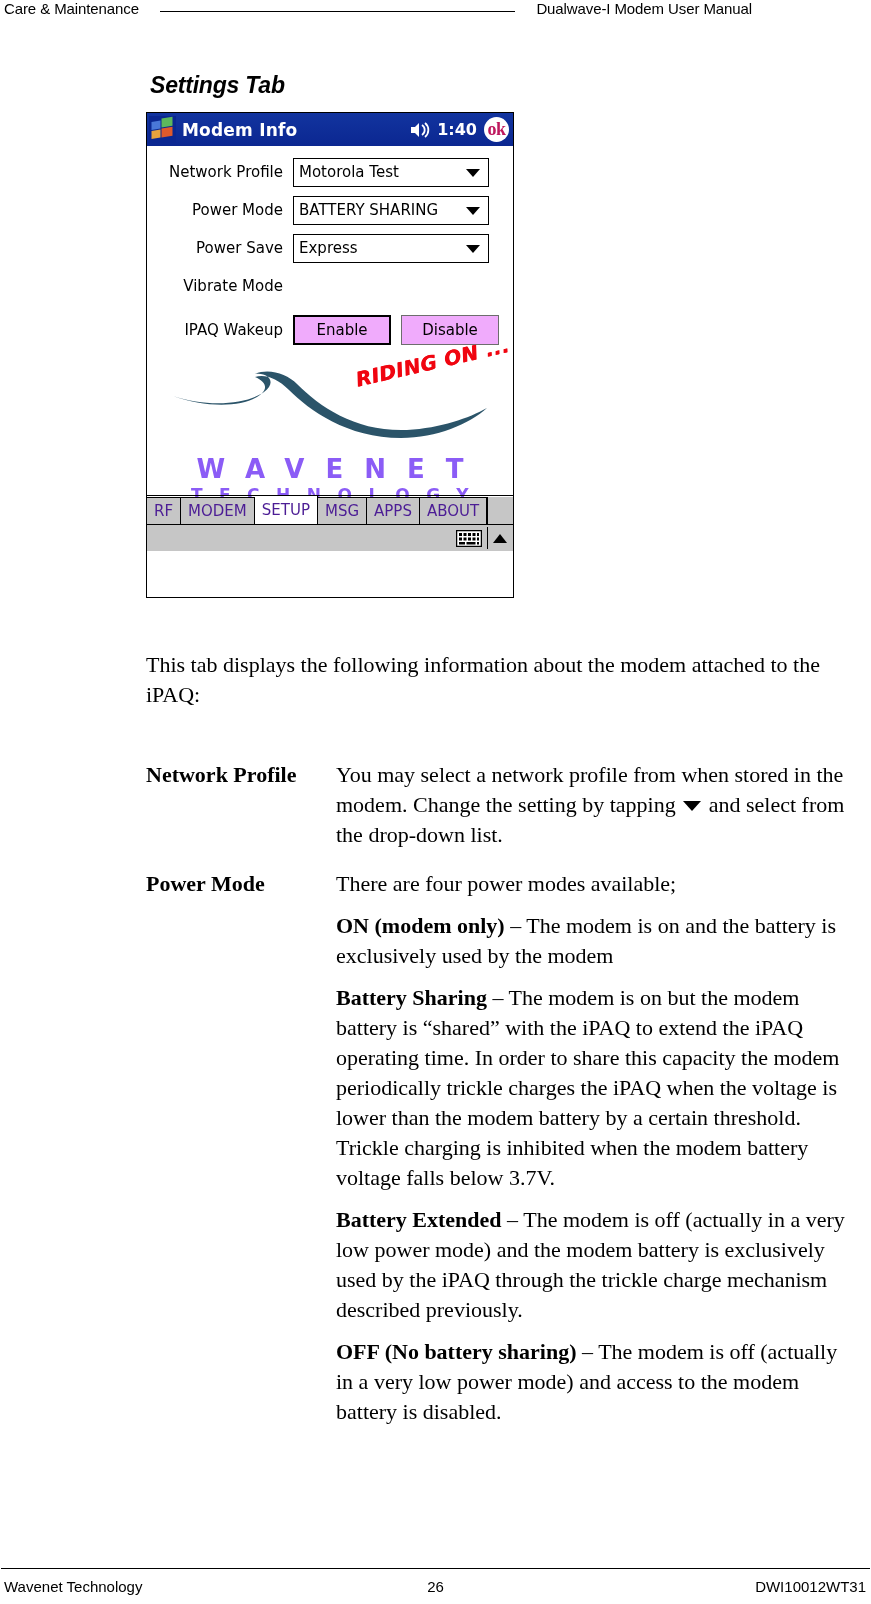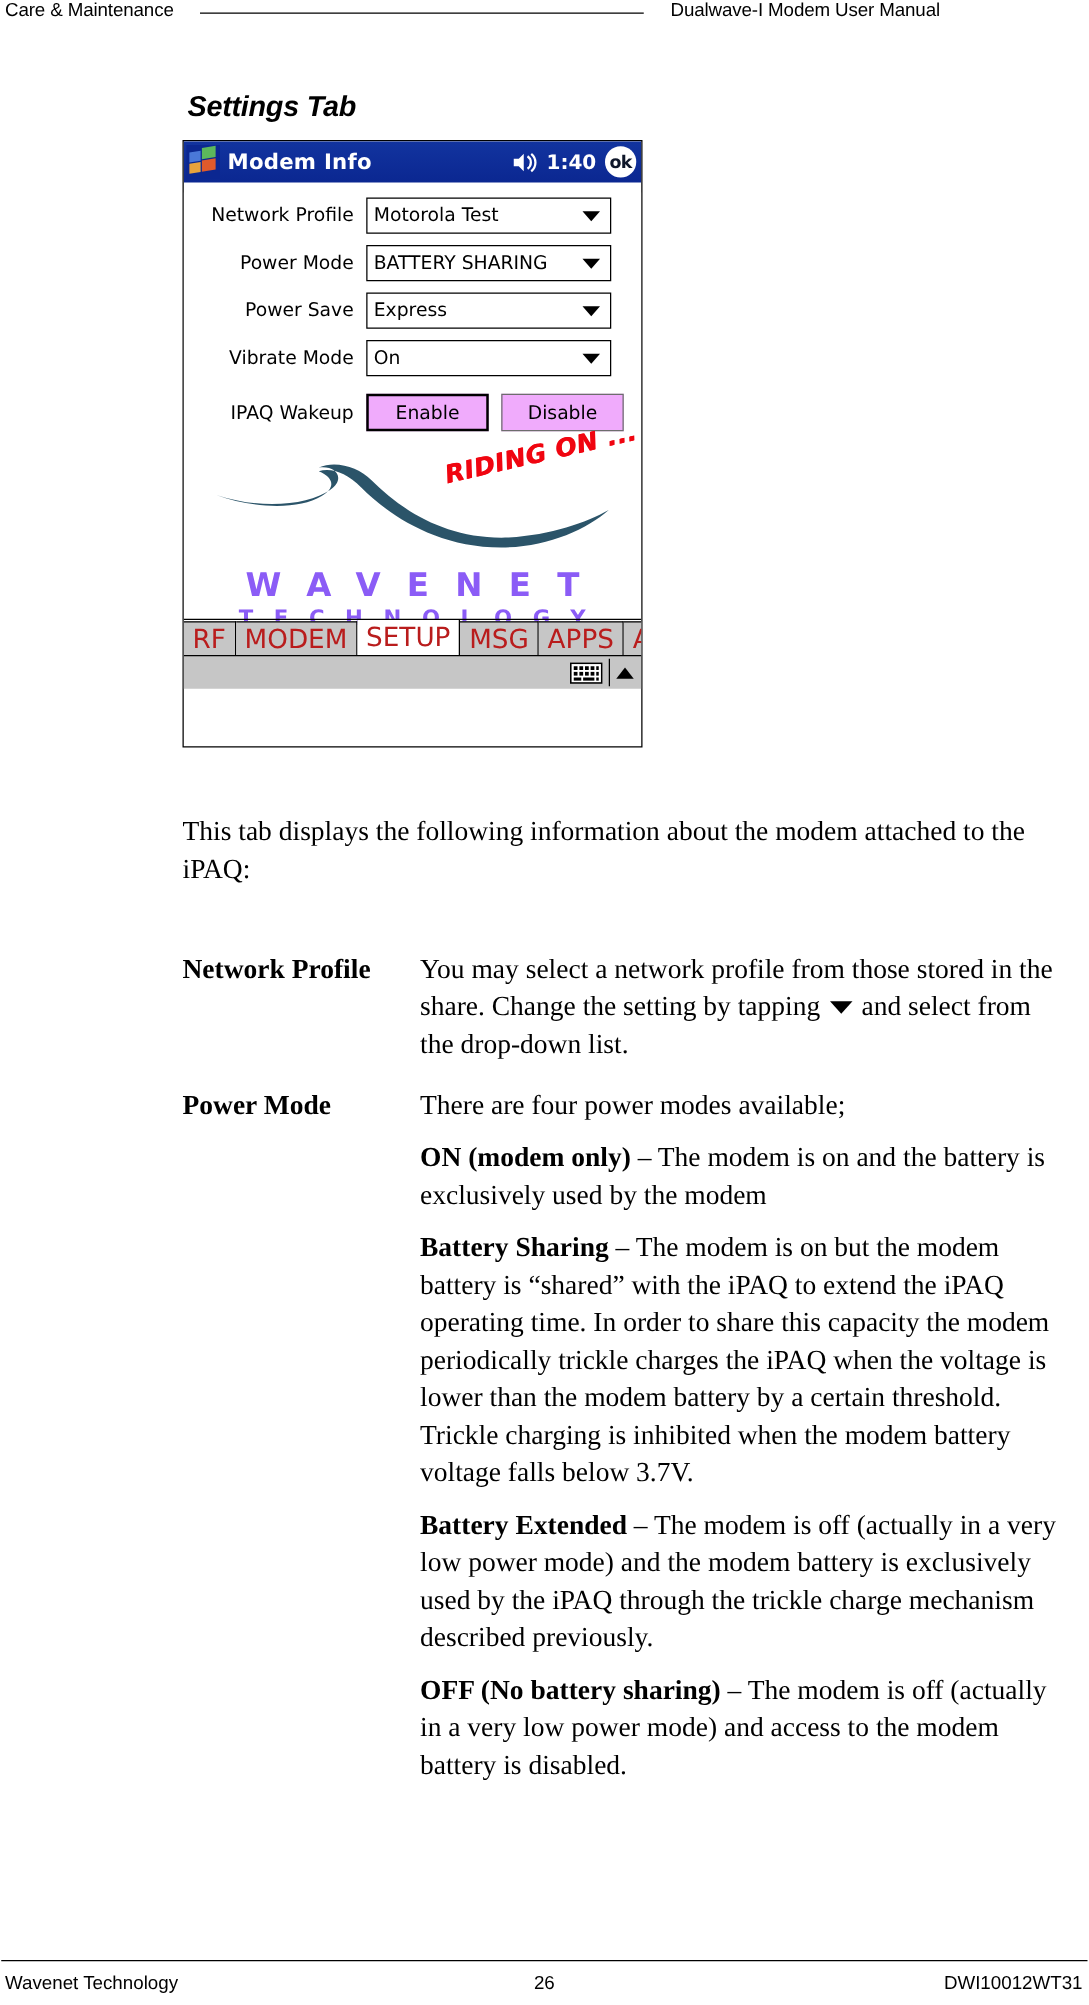--- a/index.html
+++ b/index.html
@@ -106,27 +106,28 @@
   .spk-icon { width: 20px; height: 18px; position: relative; }
   .pda-time {
     color: #ffffff;
     font-size: 16px;
     font-weight: bold;
   }
   .ok-btn {
     width: 25px; height: 25px;
     border-radius: 50%;
     background: #ffffff;
-    color: #0f172a;
-    font-size: 14px;
+    color: #be185d;
+    font-size: 18px;
     font-weight: bold;
     display: flex;
     align-items: center;
     justify-content: center;
     letter-spacing: -0.5px;
+    font-family: Liberation Serif, serif;
   }
 
   .pda-body {
     position: relative;
     height: 397px;
     background: #ffffff;
   }
 
   .form-row {
     display: flex;
@@ -247,27 +248,27 @@
     height: 29px;
     border-top: 1.5px solid #000;
     box-sizing: border-box;
   }
   .tab {
     height: 27px;
     background: #c6c6c6;
     border: 1.5px solid #000;
     border-left: none;
     border-bottom: none;
-    font-size: 21px;
+    font-size: 15px;
     display: flex;
     align-items: center;
     justify-content: center;
     padding: 0 7px;
     box-sizing: border-box;
-    color: #b91c1c;
+    color: #4c1d95;
     white-space: nowrap;
   }
   .tab:first-child { border-left: none; }
   .tab.active {
     background: #ffffff;
     border-top: none;
     height: 28px;
   }
   .tab-filler {
     flex: 1 1 auto;
@@ -426,24 +427,20 @@
     <div class="form-row">
       <span class="fld-label">Power Save</span>
       <span class="combo">
         <span class="combo-val">Express</span>
         <span class="combo-arrow"></span>
       </span>
     </div>
 
     <div class="form-row">
       <span class="fld-label">Vibrate Mode</span>
-      <span class="combo">
-        <span class="combo-val">On</span>
-        <span class="combo-arrow"></span>
-      </span>
     </div>
 
     <div class="btn-row">
       <span class="wake-label">IPAQ Wakeup</span>
       <span class="pbtn enable">Enable</span>
       <span class="pbtn disable">Disable</span>
     </div>
 
     <div class="logo-wrap">
       <span class="logo-swoosh">
@@ -498,21 +495,21 @@
   </div>
 </div>
 
 <div class="intro">This tab displays the following information about the modem attached to the iPAQ:</div>
 
 <div class="deflist">
 
   <div class="defrow">
     <div class="defterm">Network Profile</div>
     <div class="defbody">
-      <p><span>You may select a network profile from those stored in the share. Change the setting by tapping </span><span class="inline-arrow"></span><span> and select from the drop-down list.</span></p>
+      <p><span>You may select a network profile from when stored in the modem. Change the setting by tapping </span><span class="inline-arrow"></span><span> and select from the drop-down list.</span></p>
     </div>
   </div>
 
   <div class="defrow" style="margin-top:19px;">
     <div class="defterm">Power Mode</div>
     <div class="defbody">
       <p>There are four power modes available;</p>
       <p><b>ON (modem only)</b><span> – The modem is on and the battery is exclusively used by the modem</span></p>
       <p><b>Battery Sharing</b><span> – The modem is on but the modem battery is “shared” with the iPAQ to extend the iPAQ operating time. In order to share this capacity the modem periodically trickle charges the iPAQ when the voltage is lower than the modem battery by a certain threshold. Trickle charging is inhibited when the modem battery voltage falls below 3.7V.</span></p>
       <p><b>Battery Extended</b><span> – The modem is off (actually in a very low power mode) and the modem battery is exclusively used by the iPAQ through the trickle charge mechanism described previously.</span></p>

